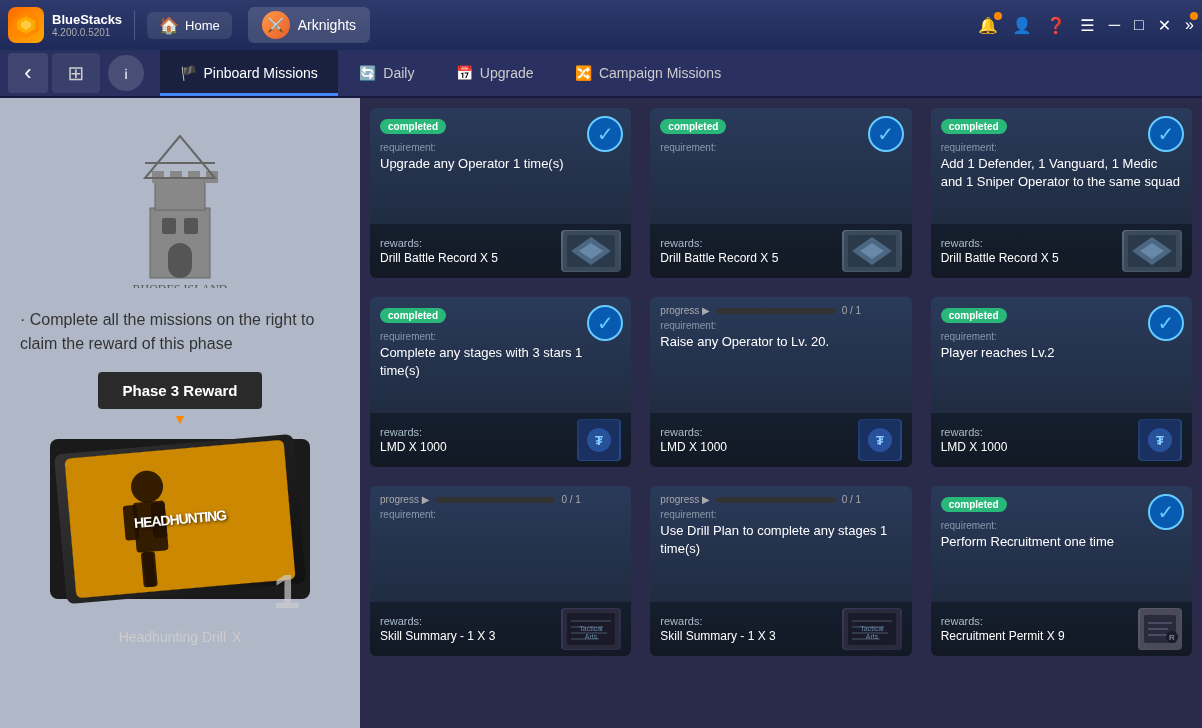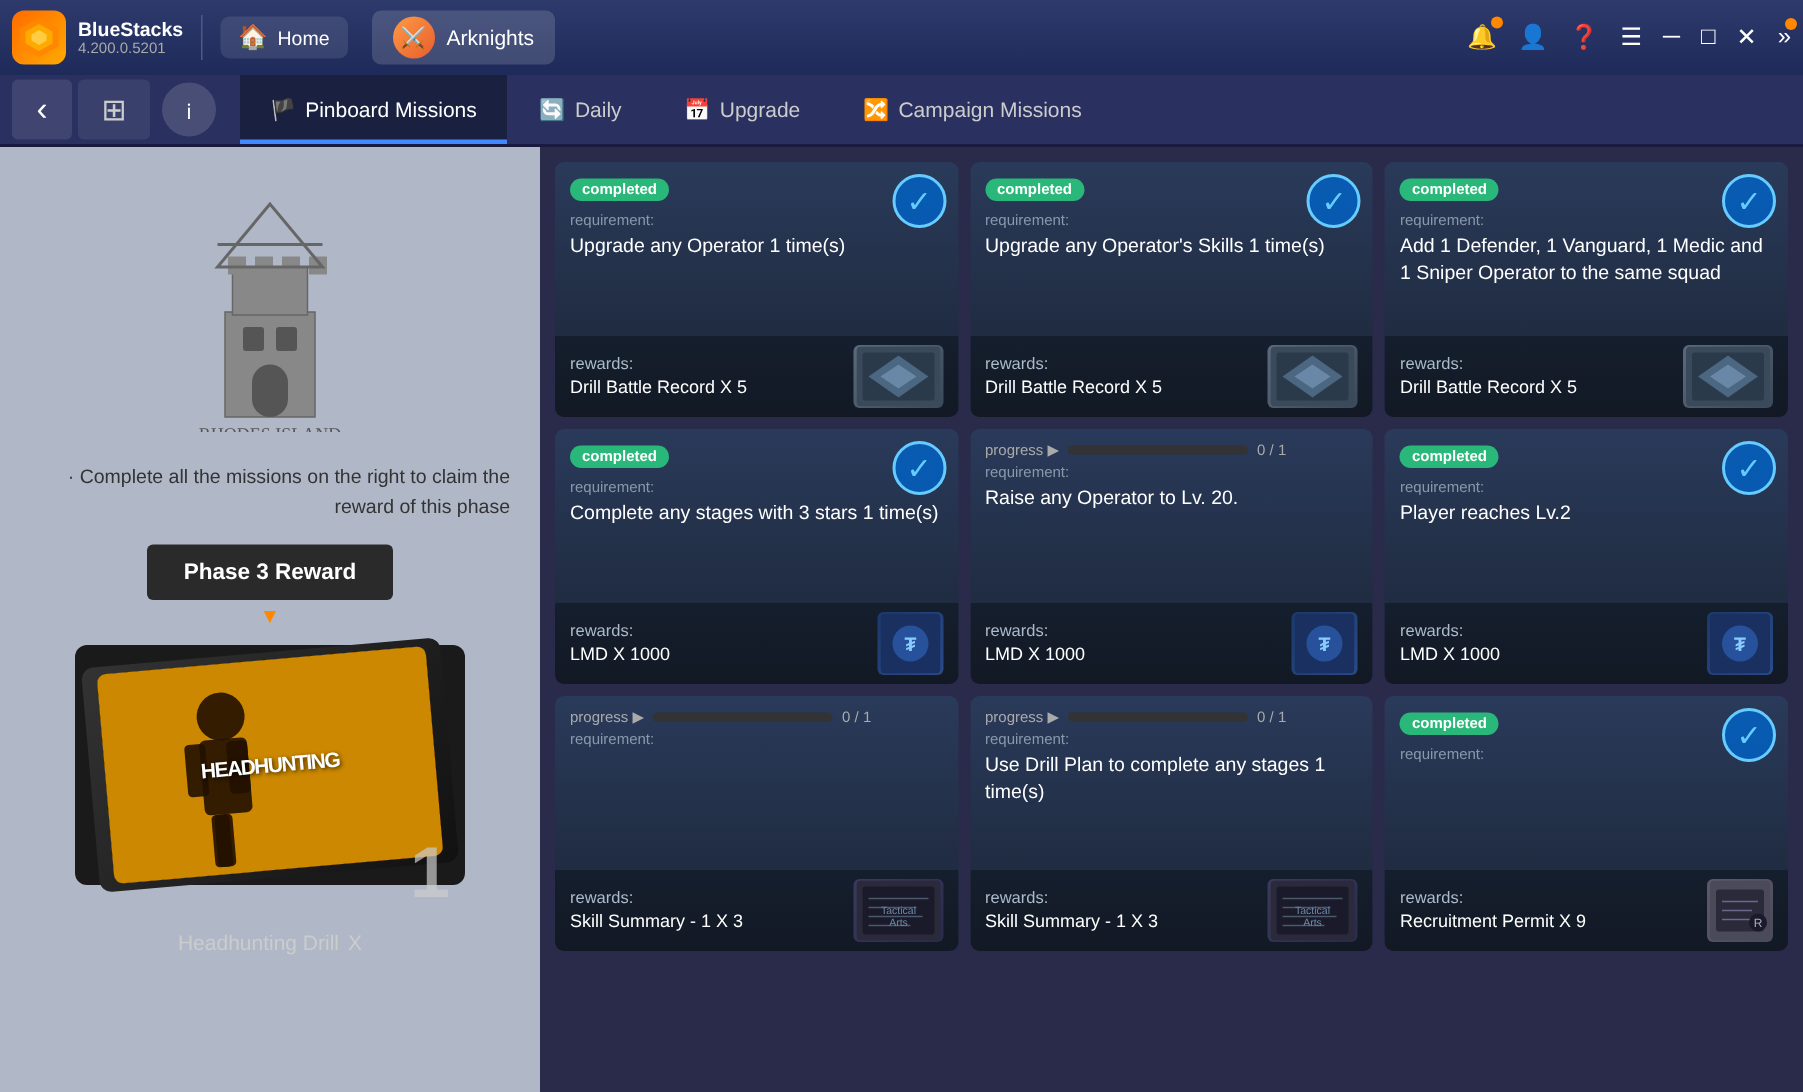--- a/index.html
+++ b/index.html
@@ -120,22 +120,22 @@
       padding: 20px;
       flex-shrink: 0;
     }
     .rhodes-image {
       width: 200px; height: 180px;
       display: flex; align-items: center; justify-content: center;
     }
     .rhodes-svg { width: 180px; height: 160px; }
     .description-text {
       color: #333;
-      font-size: 13px;
-      text-align: right;
+      font-size: 16px;
+      text-align: left;
       margin: 10px 0 16px;
       line-height: 1.5;
     }
     .phase-reward-btn {
       background: #2a2a2a;
       color: white;
       border: none;
       padding: 10px 24px;
       border-radius: 4px;
       font-size: 15px;
@@ -198,21 +198,21 @@
     }
 
     
     .right-panel {
       flex: 1;
       overflow-y: auto;
       padding: 10px;
       display: grid;
       grid-template-columns: repeat(3, 1fr);
       grid-template-rows: repeat(3, auto);
-      gap: 8px;
+      gap: 19px;
       align-content: start;
     }
 
     .mission-card {
       background: linear-gradient(180deg, #2a3a5a 0%, #1a2535 100%);
       border-radius: 6px;
       overflow: hidden;
       min-height: 170px;
       position: relative;
       display: flex; flex-direction: column;
@@ -459,21 +459,20 @@
         <polygon points="28,12 40,20 28,28 16,20" fill="#88aacc" opacity="0.5"></polygon>
       </svg>
     </div>
     </div>
   </div>
       <div class="mission-card">
     <div class="mission-card-top">
       <span class="status-badge status-completed">completed</span>
       <div class="check-icon">✓</div>
       <div class="requirement-label">requirement:</div>
-      <div class="mission-title">Upgrade any Operator's Skills 1 time(s)</div>
     </div>
     <div class="mission-card-bottom">
       <div>
         <div class="reward-text">rewards:</div>
         <div class="reward-text" style="color:white;font-size:12px;margin-top:2px;">Drill Battle Record X 5</div>
       </div>
       <div class="drill-record">
       <svg width="56" height="40" viewBox="0 0 56 40">
         <rect width="56" height="40" fill="#3a4a5a" rx="3"></rect>
         <rect x="4" y="4" width="48" height="32" fill="#2a3a4a" rx="2"></rect>
@@ -635,20 +634,21 @@
         <text x="28" y="30" text-anchor="middle" fill="#6a8aaa" font-size="7">Arts</text>
       </svg>
     </div>
     </div>
   </div>
       <div class="mission-card">
     <div class="mission-card-top">
       <span class="status-badge status-completed">completed</span>
       <div class="check-icon">✓</div>
       <div class="requirement-label">requirement:</div>
+      <div class="mission-title">Perform Recruitment one time</div>
     </div>
     <div class="mission-card-bottom">
       <div>
         <div class="reward-text">rewards:</div>
         <div class="reward-text" style="color:white;font-size:12px;margin-top:2px;">Recruitment Permit X 9</div>
       </div>
       <div class="recruit-permit-icon">
       <svg width="40" height="40" viewBox="0 0 40 40">
         <rect width="40" height="40" fill="#4a4a5a" rx="3"></rect>
         <rect x="4" y="6" width="32" height="28" fill="#2a2a3a" rx="2"></rect>

